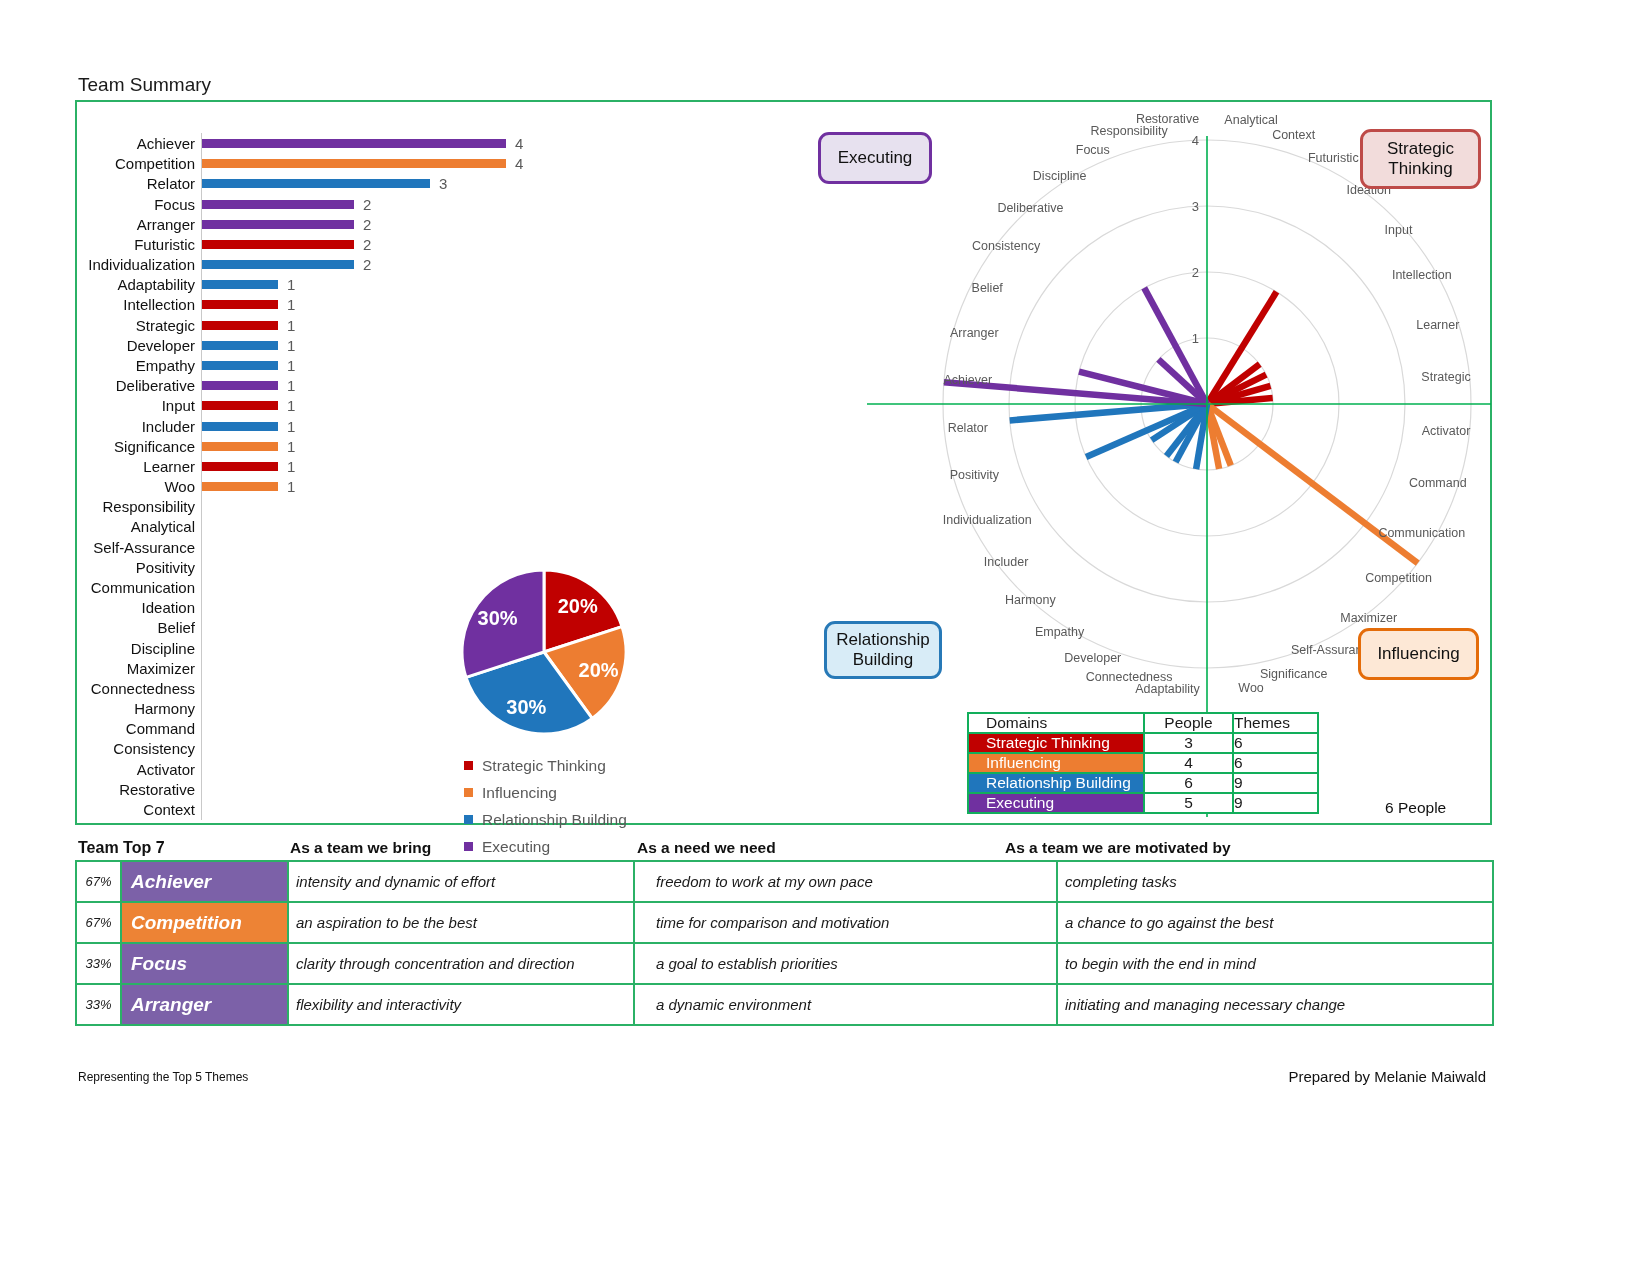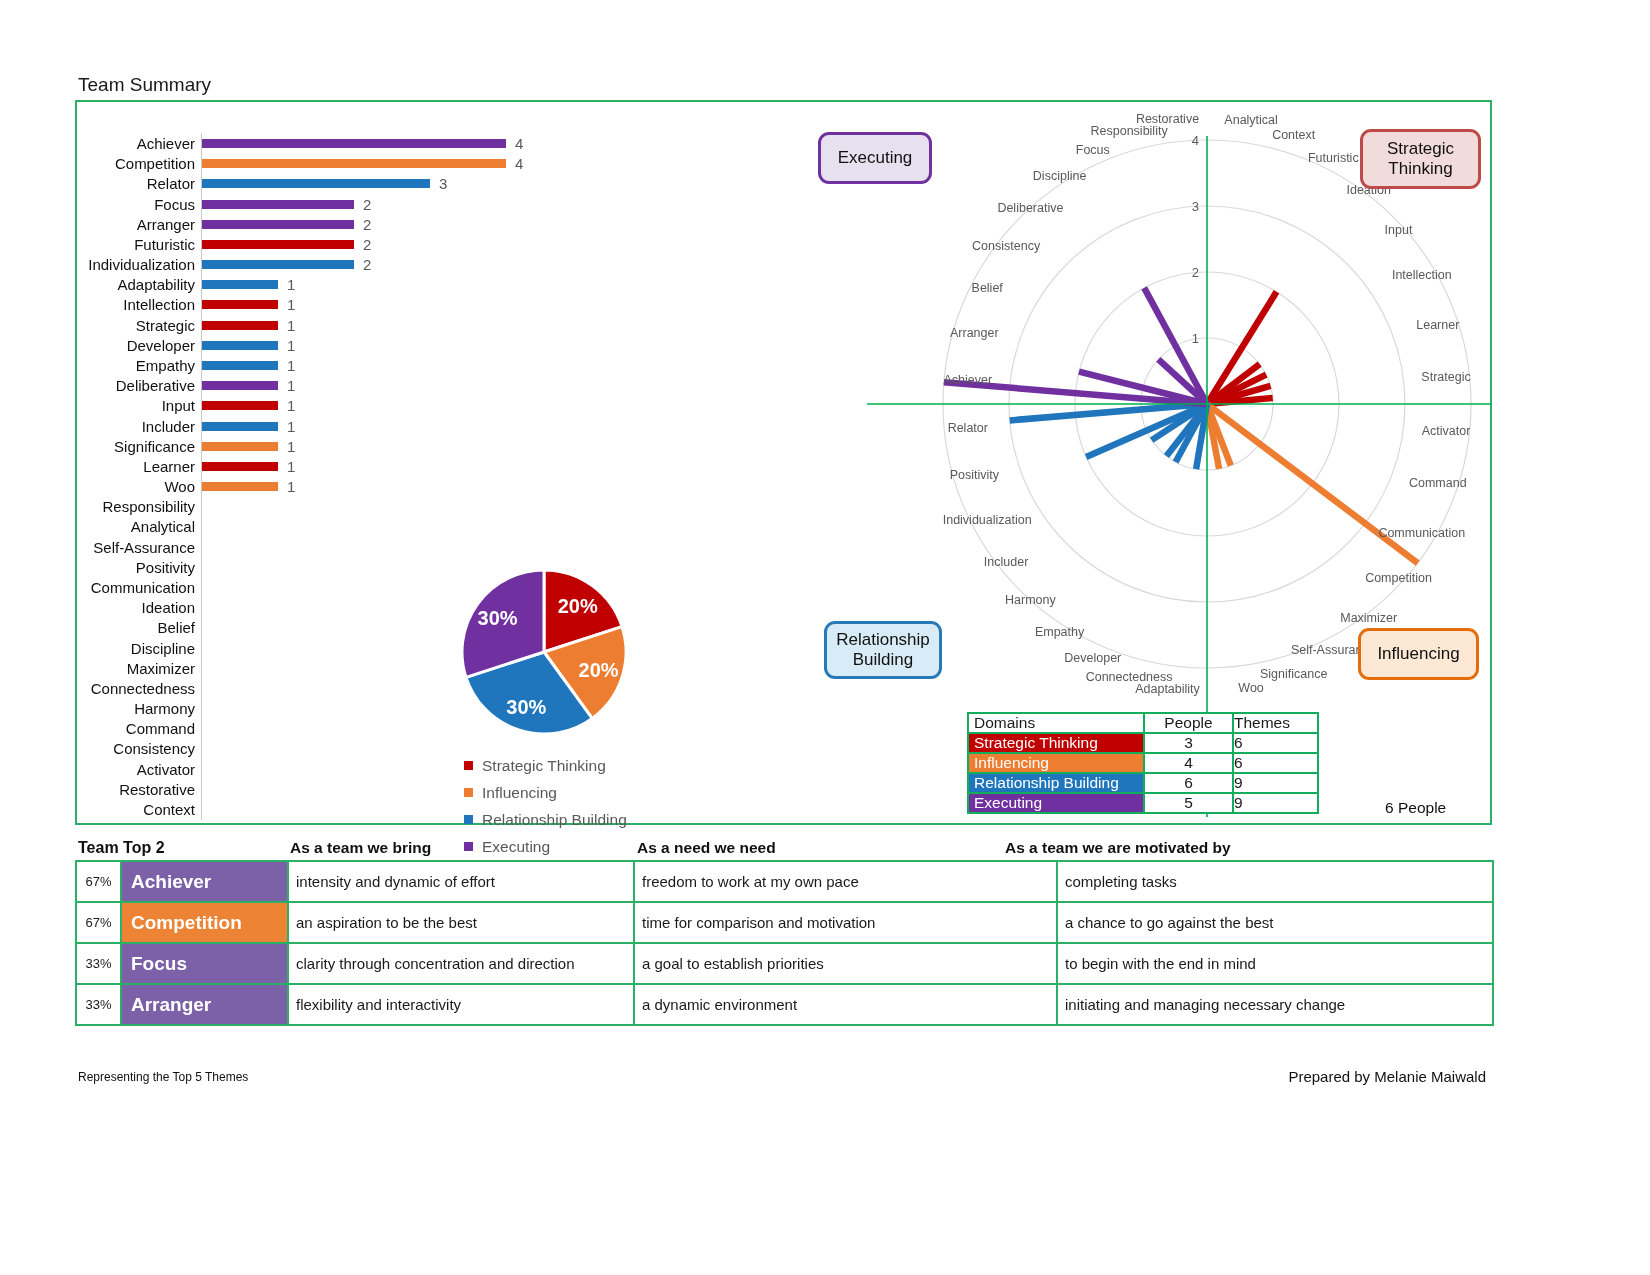--- a/index.html
+++ b/index.html
@@ -26,33 +26,33 @@
   .corner-box{position:absolute;border-radius:11px;display:flex;align-items:center;justify-content:center;
               text-align:center;font-size:17px;color:#111;line-height:1.15;box-sizing:border-box;}
   .cb-executing{left:741px;top:30px;width:114px;height:52px;border:3.5px solid #7030A0;background:#E7E1EF;}
   .cb-strategic{left:1283px;top:27px;width:121px;height:60px;border:3.5px solid #BE4B48;background:#F2DCDB;}
   .cb-relationship{left:747px;top:519px;width:118px;height:58px;border:3.5px solid #2779B7;background:#D8ECF7;}
   .cb-influencing{left:1281px;top:526px;width:121px;height:52px;border:3.5px solid #E46C0A;background:#FDE8D6;}
   
   #domain-table{position:absolute;left:890px;top:610px;border-collapse:collapse;table-layout:fixed;background:#fff;}
   #domain-table th,#domain-table td{border:2px solid #12AE5B;height:20px;padding:0;font-weight:normal;
       font-size:15.5px;line-height:1;box-sizing:border-box;}
-  #domain-table .c-dom{width:176px;text-align:left;padding-left:5px;}
+  #domain-table .c-dom{width:176px;text-align:left;padding-left:17px;}
   #domain-table .c-num{width:89px;text-align:center;}
   #domain-table .c-num2{width:85px;text-align:left;}
   #domain-table td.dname{color:#fff;}
   .total-note{position:absolute;left:1308px;top:697px;font-size:15.5px;color:#111;}
   
   .t5-head{position:absolute;top:839px;font-weight:bold;font-size:15.5px;color:#111;}
   #top5{position:absolute;left:75px;top:860px;border-collapse:collapse;table-layout:fixed;}
-  #top5 td{border:2px solid #2BB166;height:41px;padding:0;vertical-align:middle;box-sizing:border-box;}
+  #top5 td{border:2px solid #2BB166;height:41px;padding:0;vertical-align:middle;box-sizing:border-box;font-style:italic;}
   #top5 .c-pct{width:45px;text-align:center;font-size:13px;}
   #top5 .c-theme{width:167px;font-size:19px;font-weight:bold;color:#fff;padding-left:9px;}
   #top5 .c-bring{width:346px;font-size:15px;padding-left:7px;}
-  #top5 .c-need{width:423px;font-size:15px;padding-left:7px;}
+  #top5 .c-need{width:423px;font-size:15px;padding-left:21px;}
   #top5 .c-mot{width:436px;font-size:15px;padding-left:7px;}
   .fn-left{position:absolute;left:78px;top:1070px;font-size:12px;color:#111;}
   .fn-right{position:absolute;right:164px;top:1068px;font-size:15px;color:#111;}
   .footer{position:absolute;left:0;top:1146px;width:100%;display:flex;justify-content:center;gap:46px;font-size:12.5px;color:#1a1a1a;}
 </style>
 </head>
 <body>
 
 <div class="page">
 
@@ -335,21 +335,21 @@
           <tr>
             <td class="c-dom dname" style="background: rgb(112, 48, 160);">Executing</td>
             <td class="c-num">5</td>
             <td class="c-num2">9</td>
           </tr>
         </tbody>
     </table>
     <div class="total-note">6 People</div>
   </div>
 
-  <div class="t5-head" style="left:78px;font-size:16px;">Team Top 2</div>
+  <div class="t5-head" style="left:78px;font-size:16px;">Team Top 7</div>
   <div class="t5-head" style="left:290px;">As a team we bring</div>
   <div class="t5-head" style="left:637px;">As a need we need</div>
   <div class="t5-head" style="left:1005px;">As a team we are motivated by</div>
 
   <table id="top5">
     <tbody id="top5-body">
         <tr>
           <td class="c-pct">67%</td>
           <td class="c-theme" style="background: rgb(124, 97, 168);">Achiever</td>
           <td class="c-bring">intensity and dynamic of effort</td>

